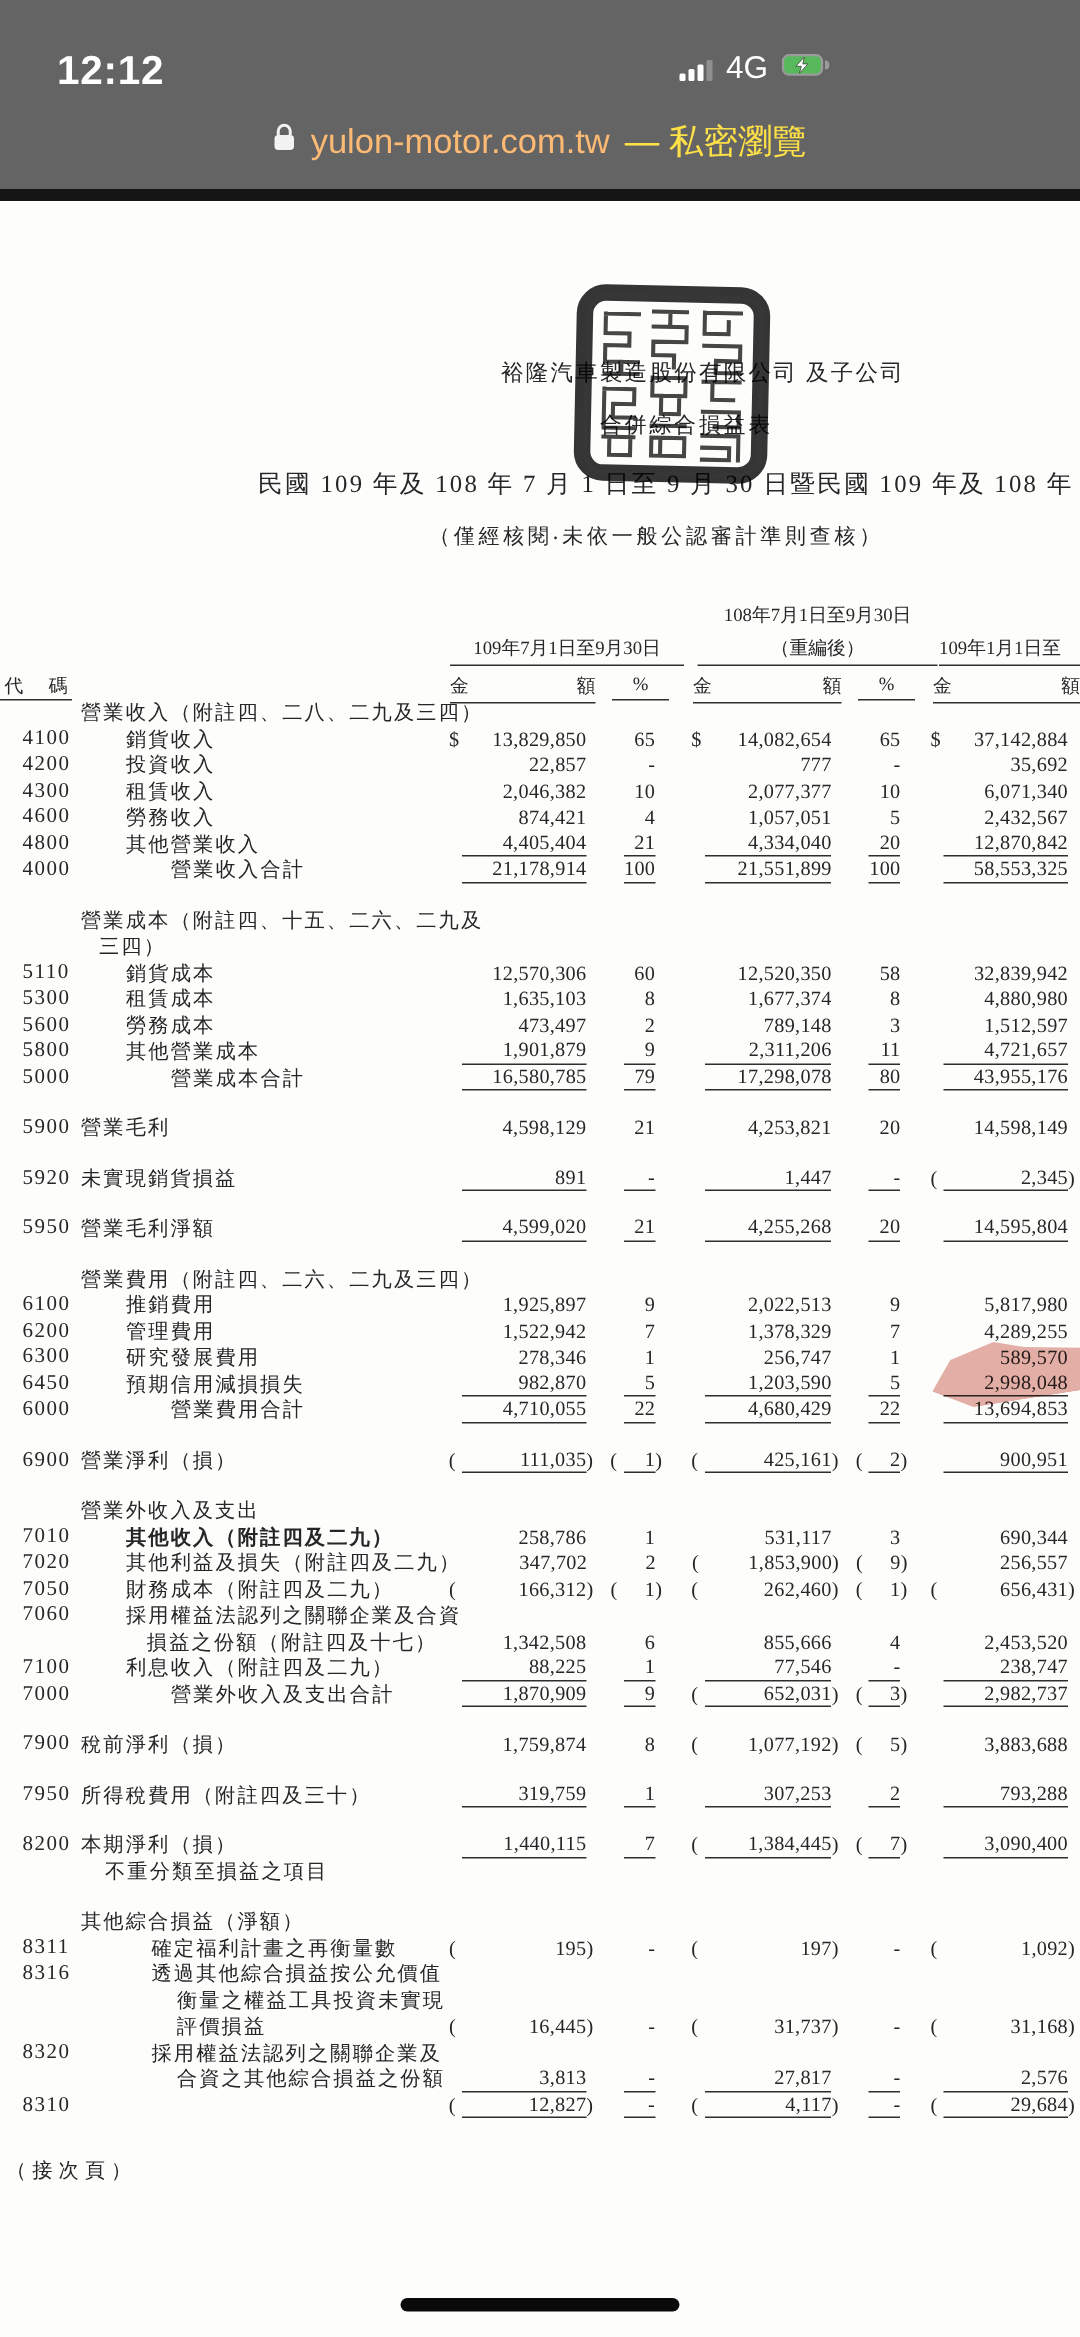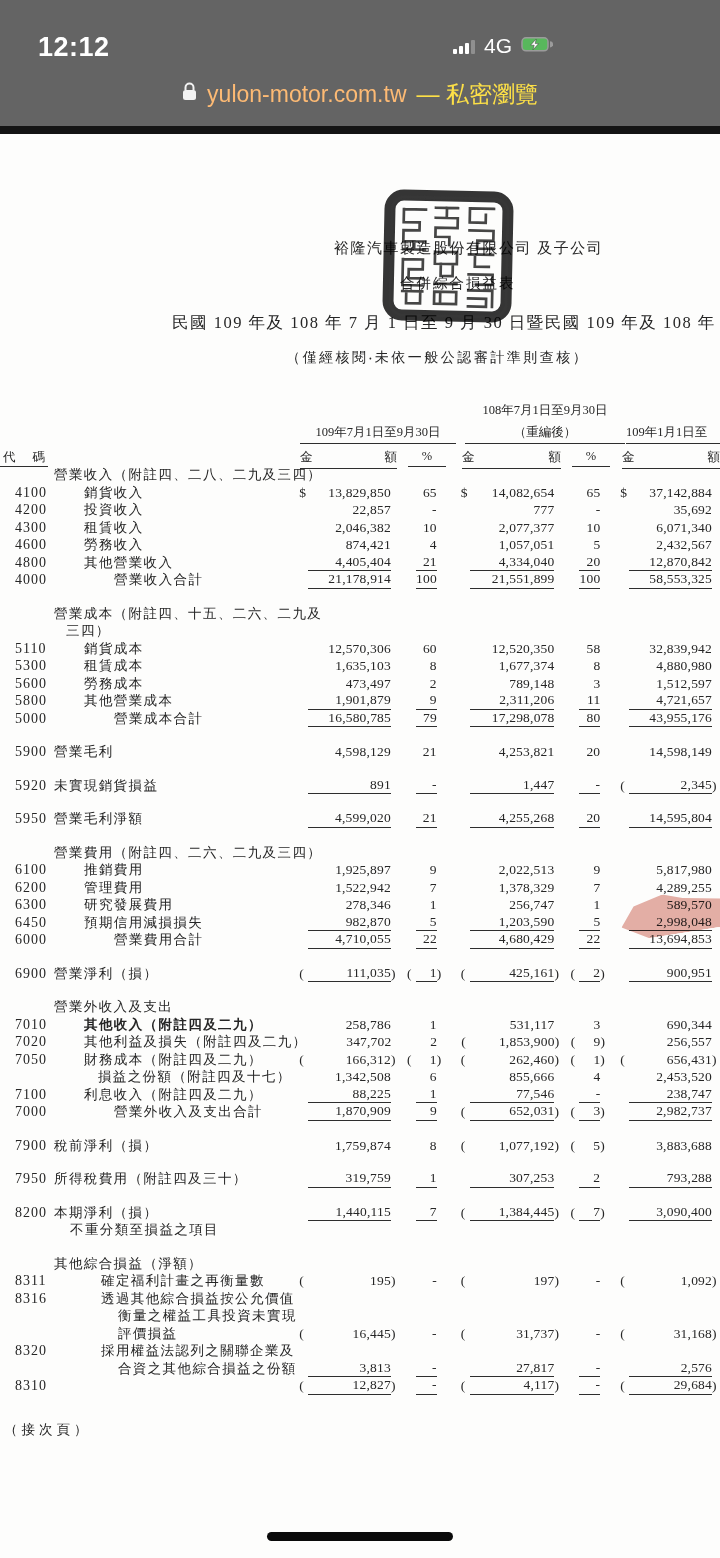--- a/index.html
+++ b/index.html
@@ -1060,20 +1060,24 @@
           </span>
           <span class="cell c4">
             <span class="sym">(</span>
             <span class="box">
               <span class="val">656,431</span>
             </span>
             <span class="cls">)</span>
           </span>
         </div>
         <div class="trow">
+          <span class="code">7060</span>
+          <span class="lab" style="padding-left: 38px;">採用權益法認列之關聯企業及合資</span>
+        </div>
+        <div class="trow">
           <span class="code"></span>
           <span class="lab" style="padding-left: 52px;">損益之份額（附註四及十七）</span>
           <span class="cell c0">
             <span class="sym"></span>
             <span class="box">
               <span class="val">1,342,508</span>
             </span>
             <span class="cls"></span>
           </span>
           <span class="cell c1">

